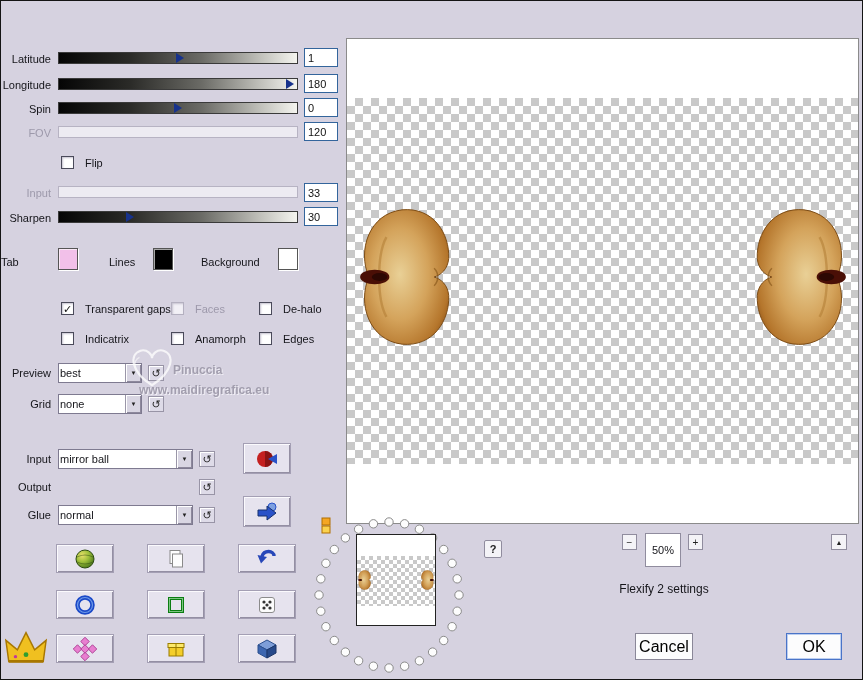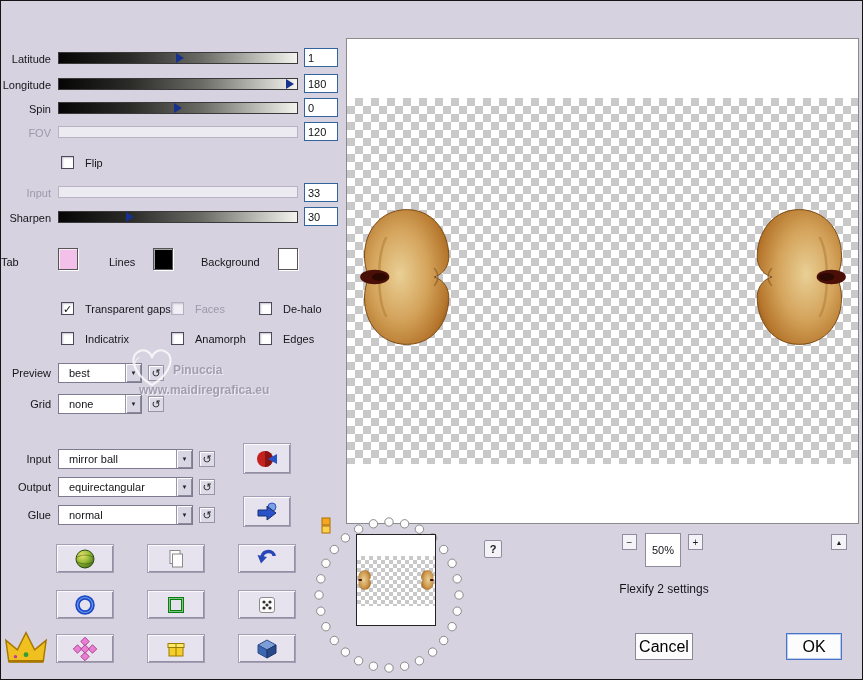--- a/index.html
+++ b/index.html
@@ -19,21 +19,21 @@
        font:11px "Liberation Sans",sans-serif;padding:0 3px;color:#111}
   .cb{position:absolute;display:flex;align-items:center;gap:11px;white-space:nowrap}
   .cbox{width:13px;height:13px;background:#fff;border:1px solid #4a4a5a;font-size:11px;line-height:12px;
        text-align:center;color:#111;box-shadow:inset 1px 1px 2px #c6c3d0}
   .cb.dis .cbox{border-color:#b4b0c0;background:#f2f0f6}
   .cb.dis .cblbl{color:#9d99ab}
   .swlbl{position:absolute;text-align:left}
   .swatch{position:absolute;width:20px;height:22px;border:1px solid #555;
        box-shadow:inset 1px 1px 0 rgba(255,255,255,.65),1px 1px 0 #fff}
   .dd{position:absolute;height:20px;background:#fff;border:1px solid #7e7a90;display:flex;align-items:center}
-  .dd .txt{flex:1;padding-left:10px;overflow:hidden;white-space:nowrap}
+  .dd .txt{flex:1;padding-left:1px;overflow:hidden;white-space:nowrap}
   .ddbtn{width:16px;height:100%;background:#d9d6e3;border-left:1px solid #9a96a8;
        box-shadow:inset 1px 1px 0 #fff,inset -1px -1px 0 #8d889c;display:flex;align-items:center;
        justify-content:center;font-size:6px;color:#222}
   .rst{position:absolute;width:16px;height:16px;background:#dedbe8;border:1px solid #9894a6;
        box-shadow:inset 1px 1px 0 #fff;font-size:11px;line-height:13px;text-align:center;color:#222}
   .ibtn{position:absolute;width:48px;height:31px;background:#e6e3ee;border:1px solid #a49fb4;
        box-shadow:inset 1px 1px 0 #fbfafd,inset -1px -1px 0 #948fa3;display:flex;align-items:center;justify-content:center}
   .gbtn{position:absolute;width:58px;height:29px;background:#e6e3ee;border:1px solid #a49fb4;
        box-shadow:inset 1px 1px 0 #fbfafd,inset -1px -1px 0 #948fa3;display:flex;align-items:center;justify-content:center}
   .pane{position:absolute;left:345px;top:37px;width:513px;height:486px;background:#fff;border:1px solid #8b8b8b}
@@ -181,24 +181,20 @@
   <button class="rst" style="left:198px;top:450px">↺</button>
   <button class="ibtn" style="left:242px;top:442px">
     <svg width="24" height="24" viewBox="0 0 24 24">
       <circle cx="10" cy="12" r="8" fill="#c42020"></circle>
       <path d="M10 4 a8 8 0 0 1 0 16 Z" fill="#8a1414"></path>
       <polygon points="13,12 22,7 22,17" fill="#2a52c8"></polygon>
     </svg>
   </button>
 
   <div class="lbl" style="top:480px">Output</div>
-  <div class="dd" style="left:57px;top:476px;width:135px">
-    <span class="txt">equirectangular</span>
-    <span class="ddbtn">▼</span>
-  </div>
   <button class="rst" style="left:198px;top:478px">↺</button>
 
   <div class="lbl" style="top:508px">Glue</div>
   <div class="dd" style="left:57px;top:504px;width:135px">
     <span class="txt">normal</span>
     <span class="ddbtn">▼</span>
   </div>
   <button class="rst" style="left:198px;top:506px">↺</button>
   <button class="ibtn" style="left:242px;top:495px">
     <svg width="24" height="24" viewBox="0 0 24 24">

